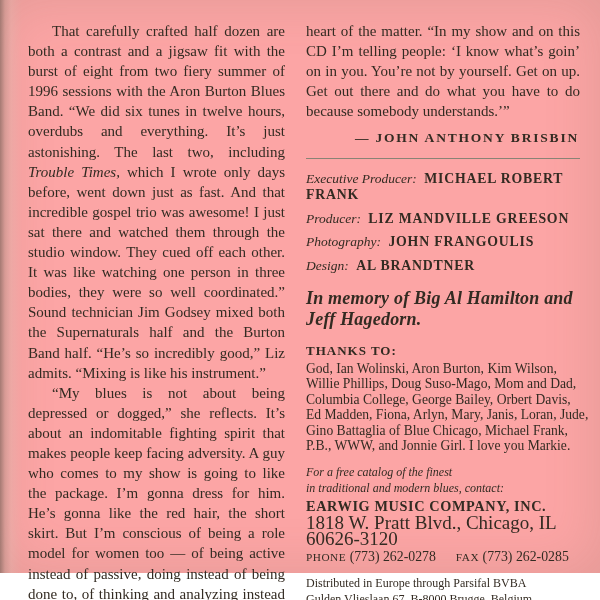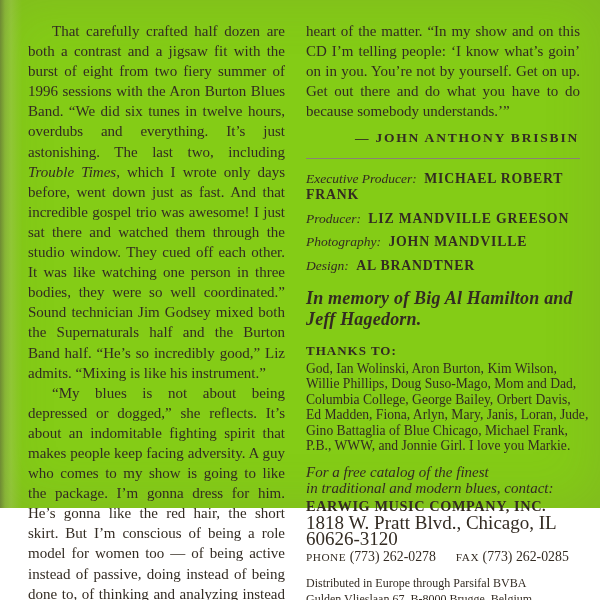--- a/index.html
+++ b/index.html
@@ -3,22 +3,22 @@
 <meta charset="utf-8">
 <style>
   html, body { margin: 0; padding: 0; }
   body {
     width: 600px; height: 600px;
     font-family: "Liberation Serif", "DejaVu Serif", serif;
     overflow: hidden;
   }
   .page {
     position: relative;
-    width: 600px; height: 508px;
-    background: #84cc16;
+    width: 600px; height: 573px;
+    background: #fca5a5;
     box-shadow: inset 0 0 55px rgba(110,100,80,0.18);
     color: #332b22;
   }
   .spine-shadow {
     position: absolute; left: 0; top: 0; bottom: 0; width: 22px;
     background: linear-gradient(to right,
       rgba(92,86,74,0.50) 0px,
       rgba(150,143,128,0.28) 5px,
       rgba(210,204,190,0.18) 11px,
       rgba(242,238,228,0) 22px);
@@ -59,21 +59,21 @@
   .memorial {
     margin: 14px 0 0 0;
     font-weight: bold; font-style: italic;
     font-size: 18px; letter-spacing: 0.2px;
   }
   .thanks { margin-top: 13px; }
   .thanks-head { font-weight: bold; font-size: 13px; letter-spacing: 1px; margin-bottom: 2px; }
   .thanks-line { font-size: 13.6px; line-height: 15.4px; white-space: nowrap; }
 
   .catalog { margin-top: 12px; }
-  .cat-intro { font-style: italic; font-size: 15px; line-height: 15.2px; }
+  .cat-intro { font-style: italic; font-size: 12px; line-height: 15.2px; }
   .company { font-weight: bold; font-size: 14.3px; letter-spacing: 0.6px; margin-top: 2px; }
   .addr { font-size: 19px; line-height: 16.5px; }
   .phoneline { font-size: 13.8px; margin-top: 1px; white-space: nowrap; }
   .sc { font-size: 11.3px; letter-spacing: 0.5px; margin-top: 45px; }
   .phone-gap { display: inline-block; width: 20px; }
 
   .dist { margin-top: 11px; }
   .dist-line { font-size: 12px; line-height: 15.8px; white-space: nowrap; }
 </style>
 </head>
@@ -100,21 +100,21 @@
         <div class="credit-row">
           <span class="credit-label">Executive Producer:</span>
           <span class="credit-name">MICHAEL ROBERT FRANK</span>
         </div>
         <div class="credit-row">
           <span class="credit-label">Producer:</span>
           <span class="credit-name">LIZ MANDVILLE GREESON</span>
         </div>
         <div class="credit-row">
           <span class="credit-label">Photography:</span>
-          <span class="credit-name">JOHN MANDVILLE</span>
+          <span class="credit-name">JOHN FRANGOULIS</span>
         </div>
         <div class="credit-row">
           <span class="credit-label">Design:</span>
           <span class="credit-name">AL BRANDTNER</span>
         </div>
       </div>
 
       <p class="memorial">In memory of Big Al Hamilton and Jeff Hagedorn.</p>
 
       <div class="thanks">

